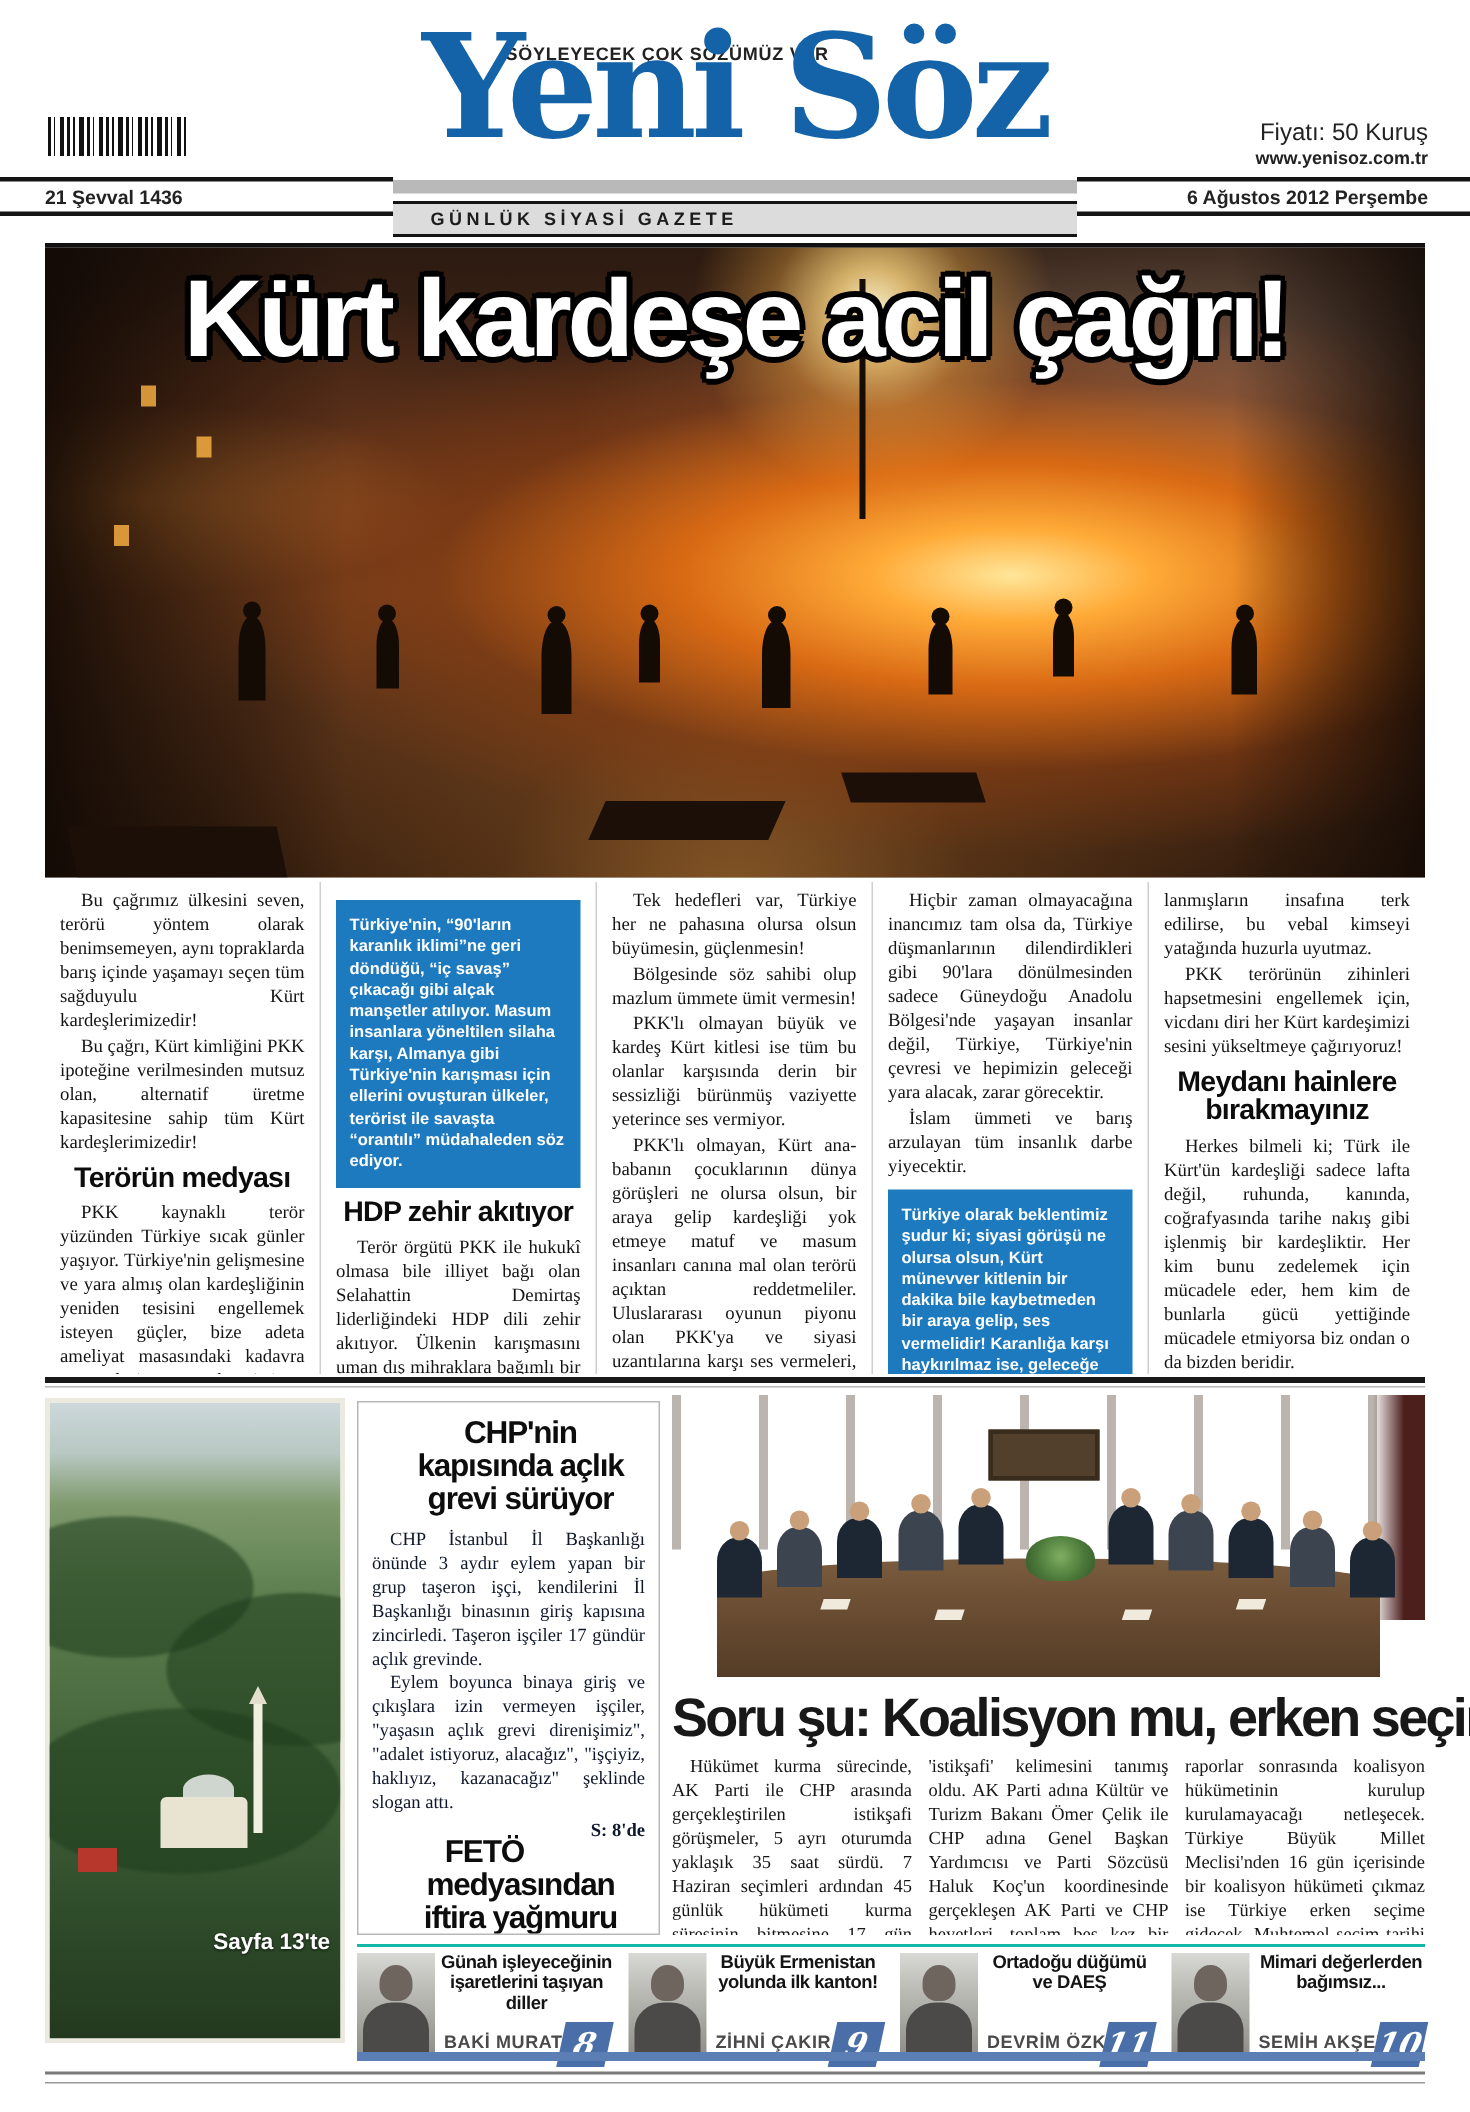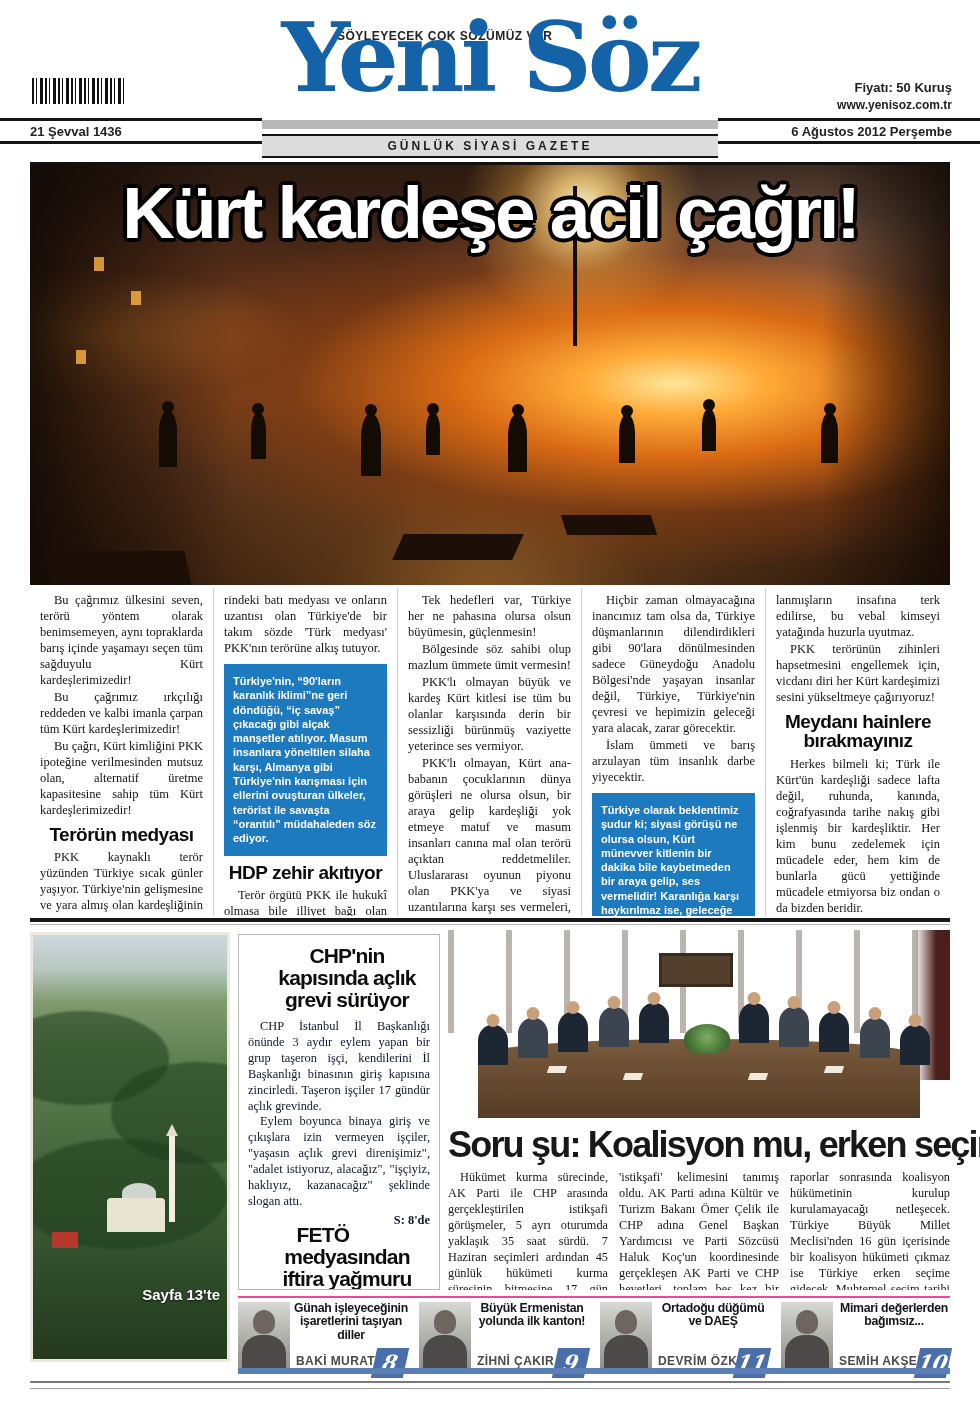--- a/index.html
+++ b/index.html
@@ -6,34 +6,34 @@
   #page{position:relative;width:980px;height:1408px;margin:0 auto;background:#fff;overflow:hidden;
         font-family:"Liberation Sans",sans-serif;color:#1a1a1a;}
 
   
   .barcode{position:absolute;left:32px;top:78px;width:92px;height:26px;
     background:repeating-linear-gradient(90deg,#111 0 2px,#fff 2px 4px,#111 4px 5px,#fff 5px 8px,#111 8px 11px,#fff 11px 13px);}
   .tagline{position:absolute;left:337px;top:29px;font-size:12px;font-weight:bold;letter-spacing:.5px;color:#222;}
   .logo{position:absolute;left:0;top:8px;width:980px;text-align:center;
     font-family:"DejaVu Serif",serif;font-weight:bold;font-size:96px;line-height:1.05;
     color:#1462a8;letter-spacing:-4px;}
-  .price{position:absolute;right:28px;top:80px;font-size:13px;font-weight:bold;text-align:right;color:#222;}
+  .price{position:absolute;right:28px;top:80px;font-size:16px;font-weight:normal;text-align:right;color:#222;}
   .website{position:absolute;right:28px;top:98px;font-size:12px;font-weight:bold;text-align:right;color:#222;}
   .mh-rule-left,.mh-rule-right{position:absolute;top:118px;height:3px;background:#141414;}
   .mh-rule-left{left:0;width:262px;}
   .mh-rule-right{right:0;width:262px;}
   .mh-grayband{position:absolute;left:262px;right:262px;top:120px;height:9px;background:#b9b9b9;}
   .hijri{position:absolute;left:30px;top:124px;font-size:13px;font-weight:bold;color:#222;}
   .gregorian{position:absolute;right:28px;top:124px;font-size:13px;font-weight:bold;color:#222;}
   .mh-rule2-left,.mh-rule2-right{position:absolute;top:141px;height:3px;background:#141414;}
   .mh-rule2-left{left:0;width:262px;}
   .mh-rule2-right{right:0;width:262px;}
   .gazete-band{position:absolute;left:262px;right:262px;top:134px;height:20px;background:#dcdcdc;
     border-top:2px solid #141414;border-bottom:2px solid #141414;
-    text-align:center;font-size:12px;font-weight:bold;letter-spacing:3px;color:#1c1c1c;line-height:20px;}
+    text-align:left;font-size:12px;font-weight:bold;letter-spacing:3px;color:#1c1c1c;line-height:20px;padding-left:25px;}
 
   
   .main-photo{position:absolute;left:30px;top:162px;width:920px;height:420px;overflow:hidden;
     border-top:3px solid #111;
     background:
       radial-gradient(circle at 60% 10%, rgba(255,248,210,.95) 0%, rgba(255,216,130,.8) 4%, rgba(255,180,70,.35) 10%, rgba(255,170,60,0) 18%),
       radial-gradient(ellipse at 70% 52%, #ffe699 0%, #ffab38 10%, #d96a14 24%, rgba(140,60,15,.5) 42%, rgba(90,40,12,0) 60%),
       radial-gradient(ellipse at 88% 30%, rgba(235,225,215,.45) 0%, rgba(210,190,170,.25) 18%, rgba(120,80,40,0) 40%),
       radial-gradient(ellipse at 6% 40%, rgba(255,150,50,.5) 0%, rgba(150,70,20,.25) 18%, rgba(60,30,12,0) 40%),
       radial-gradient(ellipse at 50% 108%, rgba(210,140,60,.55) 0%, rgba(140,85,35,.35) 25%, rgba(60,30,12,0) 55%),
@@ -110,21 +110,21 @@
 
   
   .koal-title{position:absolute;left:448px;top:1124px;width:504px;font-size:36px;font-weight:bold;
     letter-spacing:-1.8px;color:#181818;white-space:nowrap;}
   .koal-cols{position:absolute;left:448px;top:1170px;width:502px;height:120px;display:flex;gap:11px;overflow:hidden;}
   .koal-col{flex:1;font-family:"Liberation Serif",serif;font-size:12.3px;line-height:1.3;
     text-align:justify;color:#161616;overflow:hidden;}
   .koal-col .ind{text-indent:12px;}
 
   
-  .strip{position:absolute;left:238px;top:1296px;width:712px;height:80px;border-top:2px solid #ec4899;text-decoration:underline;}
+  .strip{position:absolute;left:238px;top:1296px;width:712px;height:80px;border-top:2px solid #14b8a6;text-decoration:underline;}
   .strip-bottom{position:absolute;left:238px;top:1368px;width:712px;height:6px;background:#5b7fb5;}
   .gray-dline{position:absolute;left:30px;top:1381px;width:920px;height:5px;
     border-top:2px solid #7a7a7a;border-bottom:1px solid #9a9a9a;}
   .citem{position:absolute;top:4px;width:170px;height:72px;}
   .cphoto{position:absolute;left:0;top:0;width:52px;height:68px;overflow:hidden;
     background:linear-gradient(180deg,#d8d8d4 0%,#b9b9b4 40%,#8f8f8a 100%);}
   .cphoto::before{content:"";position:absolute;left:50%;top:8px;transform:translateX(-50%);
     width:22px;height:24px;border-radius:50% 50% 42% 42%;background:#6e665e;}
   .cphoto::after{content:"";position:absolute;left:50%;top:33px;transform:translateX(-50%);
     width:44px;height:40px;border-radius:45% 45% 0 0;background:#4c4a48;}
@@ -172,27 +172,25 @@
     <div class="fig" style="left:86%;bottom:29%;width:17px;height:50px;"></div>
     <div class="debris" style="left:40%;bottom:6%;width:120px;height:26px;transform:skewX(-24deg);"></div>
     <div class="debris" style="left:58%;bottom:12%;width:90px;height:20px;transform:skewX(18deg);"></div>
     <div class="debris" style="left:2%;bottom:0;width:140px;height:34px;transform:skewX(12deg);"></div>
     <div class="headline">Kürt kardeşe acil çağrı!</div>
   </div>
 
   <div class="article-block">
       <div class="col">
         <div class="p">Bu çağrımız ülkesini seven, terörü yöntem olarak benimsemeyen, aynı topraklarda barış içinde yaşamayı seçen tüm sağduyulu Kürt kardeşlerimizedir!</div>
-        <div class="p">Bu çağrımız ırkçılığı reddeden ve kalbi imanla çarpan tüm Kürt kardeşlerimizedir!</div>
         <div class="p">Bu çağrı, Kürt kimliğini PKK ipoteğine verilmesinden mutsuz olan, alternatif üretme kapasitesine sahip tüm Kürt kardeşlerimizedir!</div>
         <div class="h">Terörün medyası</div>
         <div class="p">PKK kaynaklı terör yüzünden Türkiye sıcak günler yaşıyor. Türkiye'nin gelişmesine ve yara almış olan kardeşliğinin yeniden tesisini engellemek isteyen güçler, bize adeta ameliyat masasındaki kadavra muamelesi yapmak istiyor. Almanya, İngiltere, Amerika, İsrail gibi ülkeler, karanlık odakların em-</div>
       </div>
       <div class="col">
-        <div class="p noindent">rindeki batı medyası ve onların uzantısı olan Türkiye'de bir takım sözde 'Türk medyası' PKK'nın terörüne alkış tutuyor.</div>
         <div class="box">Türkiye'nin, “90'ların karanlık iklimi”ne geri döndüğü, “iç savaş” çıkacağı gibi alçak manşetler atılıyor. Masum insanlara yöneltilen silaha karşı, Almanya gibi Türkiye'nin karışması için ellerini ovuşturan ülkeler, terörist ile savaşta “orantılı” müdahaleden söz ediyor.</div>
         <div class="h">HDP zehir akıtıyor</div>
         <div class="p">Terör örgütü PKK ile hukukî olmasa bile illiyet bağı olan Selahattin Demirtaş liderliğindeki HDP dili zehir akıtıyor. Ülkenin karışmasını uman dış mihraklara bağımlı bir takım medya ise kalemlerini kılıçtan keskin, bombadan daha tesirli olarak kullanıyor.</div>
       </div>
       <div class="col">
         <div class="p">Tek hedefleri var, Türkiye her ne pahasına olursa olsun büyümesin, güçlenmesin!</div>
         <div class="p">Bölgesinde söz sahibi olup mazlum ümmete ümit vermesin!</div>
         <div class="p">PKK'lı olmayan büyük ve kardeş Kürt kitlesi ise tüm bu olanlar karşısında derin bir sessizliği bürünmüş vaziyette yeterince ses vermiyor.</div>
         <div class="p">PKK'lı olmayan, Kürt ana-babanın çocuklarının dünya görüşleri ne olursa olsun, bir araya gelip kardeşliği yok etmeye matuf ve masum insanları canına mal olan terörü açıktan reddetmeliler. Uluslararası oyunun piyonu olan PKK'ya ve siyasi uzantılarına karşı ses vermeleri, daha da ötesi seslerini yükseltmeleri şart.</div>
       </div>

